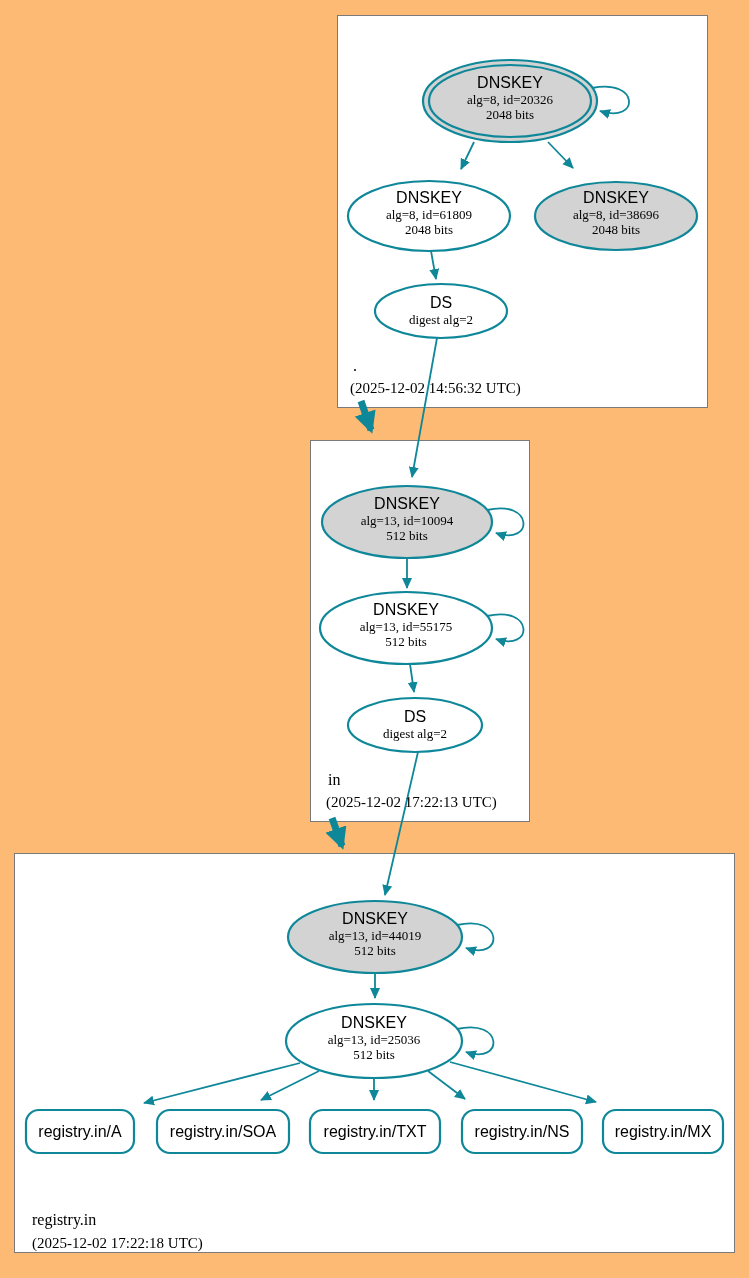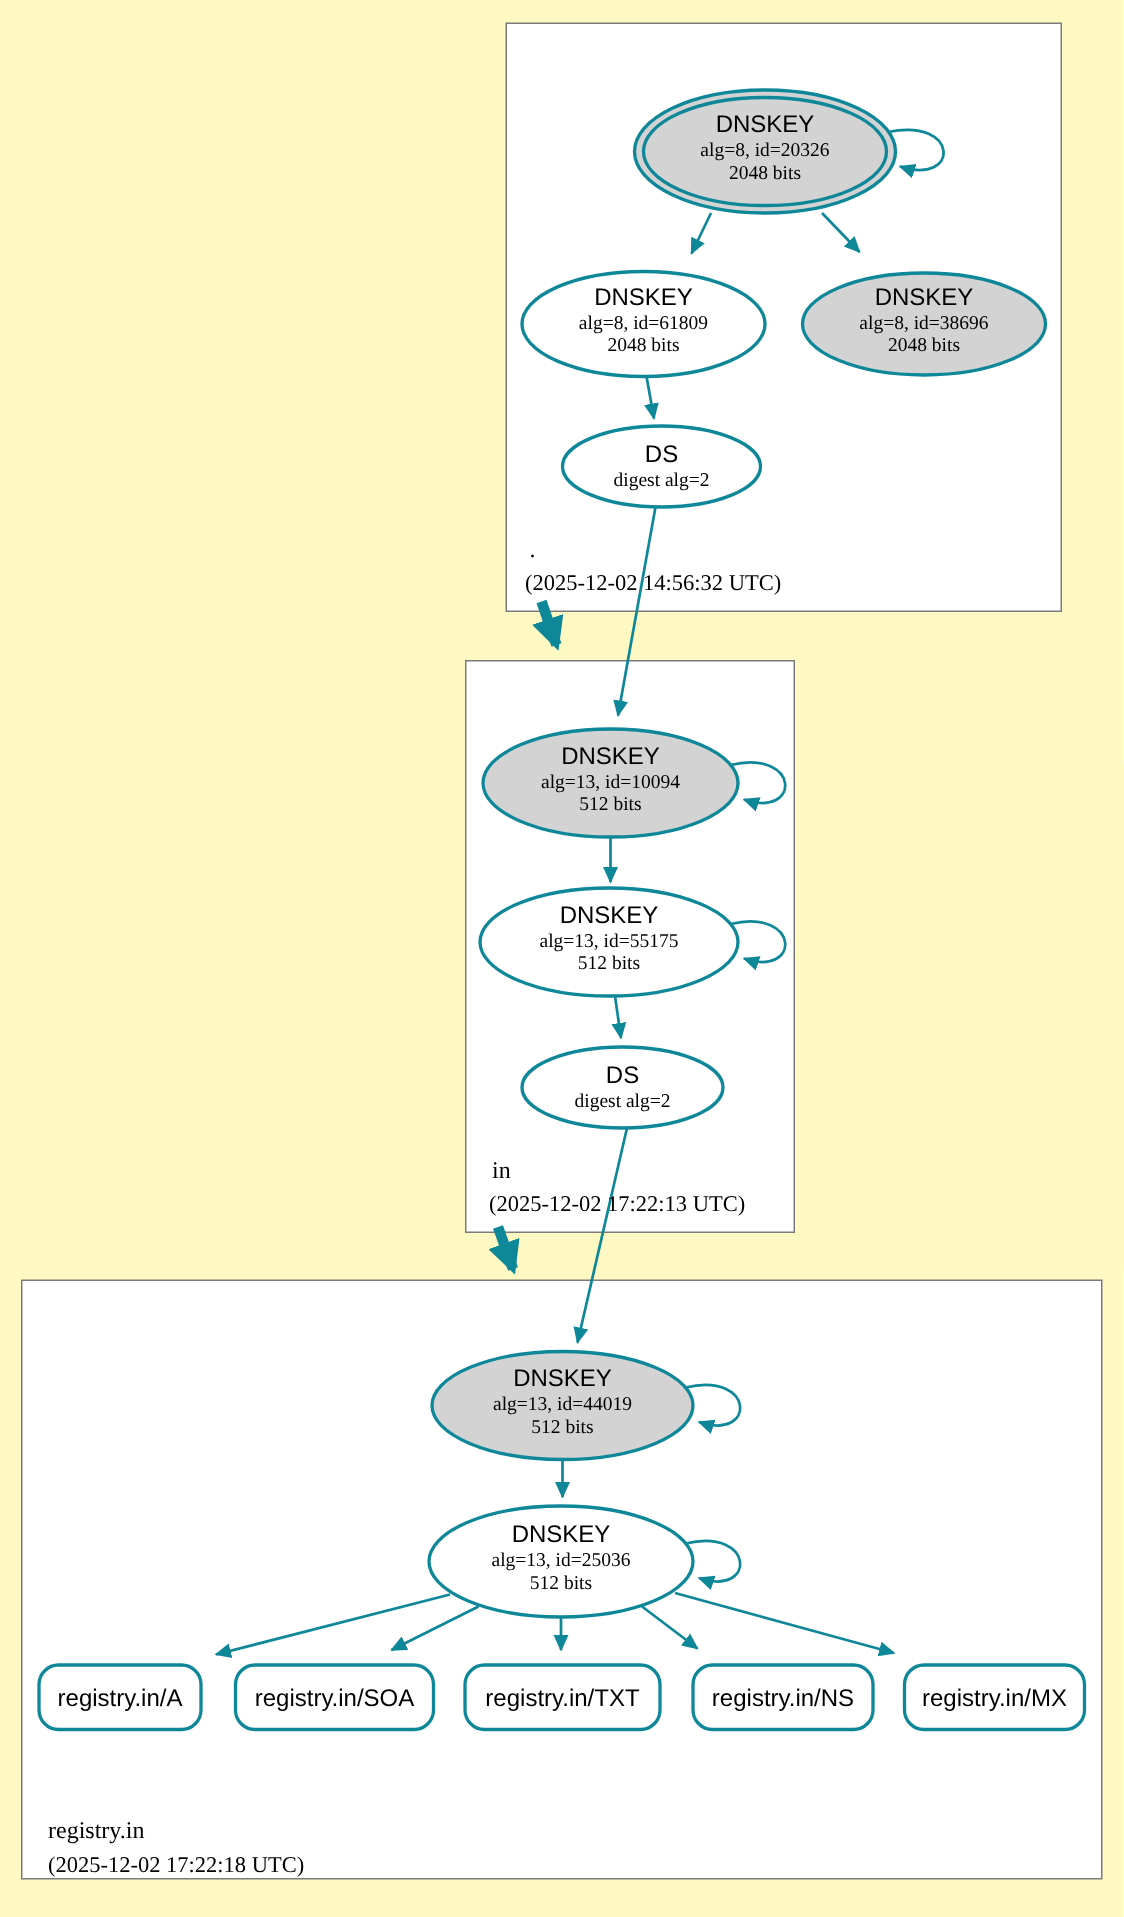--- a/index.html
+++ b/index.html
@@ -1,16 +1,16 @@
 <!DOCTYPE html>
 <html><head>
 <meta charset="utf-8">
 <style>
   html,body{margin:0;padding:0;background:#fff;}
-  .canvas{position:relative;width:749px;height:1278px;background:#fef9c3;font-family:"Liberation Serif",serif;}
+  .canvas{position:relative;width:749px;height:1278px;background:#fdba74;font-family:"Liberation Serif",serif;}
   svg{display:block;}
   .cluster{fill:#ffffff;stroke:#7a7a7a;stroke-width:1;}
   .node{fill:#ffffff;stroke:#0e8799;stroke-width:2.2;}
   .node.gray{fill:#d3d3d3;}
   .node.inner{fill:none;}
   .edge{fill:none;stroke:#0e8799;stroke-width:1.8;}
   .edge.thick{stroke-width:7;}
   .rrset{fill:#ffffff;stroke:#0e8799;stroke-width:2.2;}
   text{fill:#000;}
   .t-type{font:16px "Liberation Sans",sans-serif;text-anchor:middle;}

